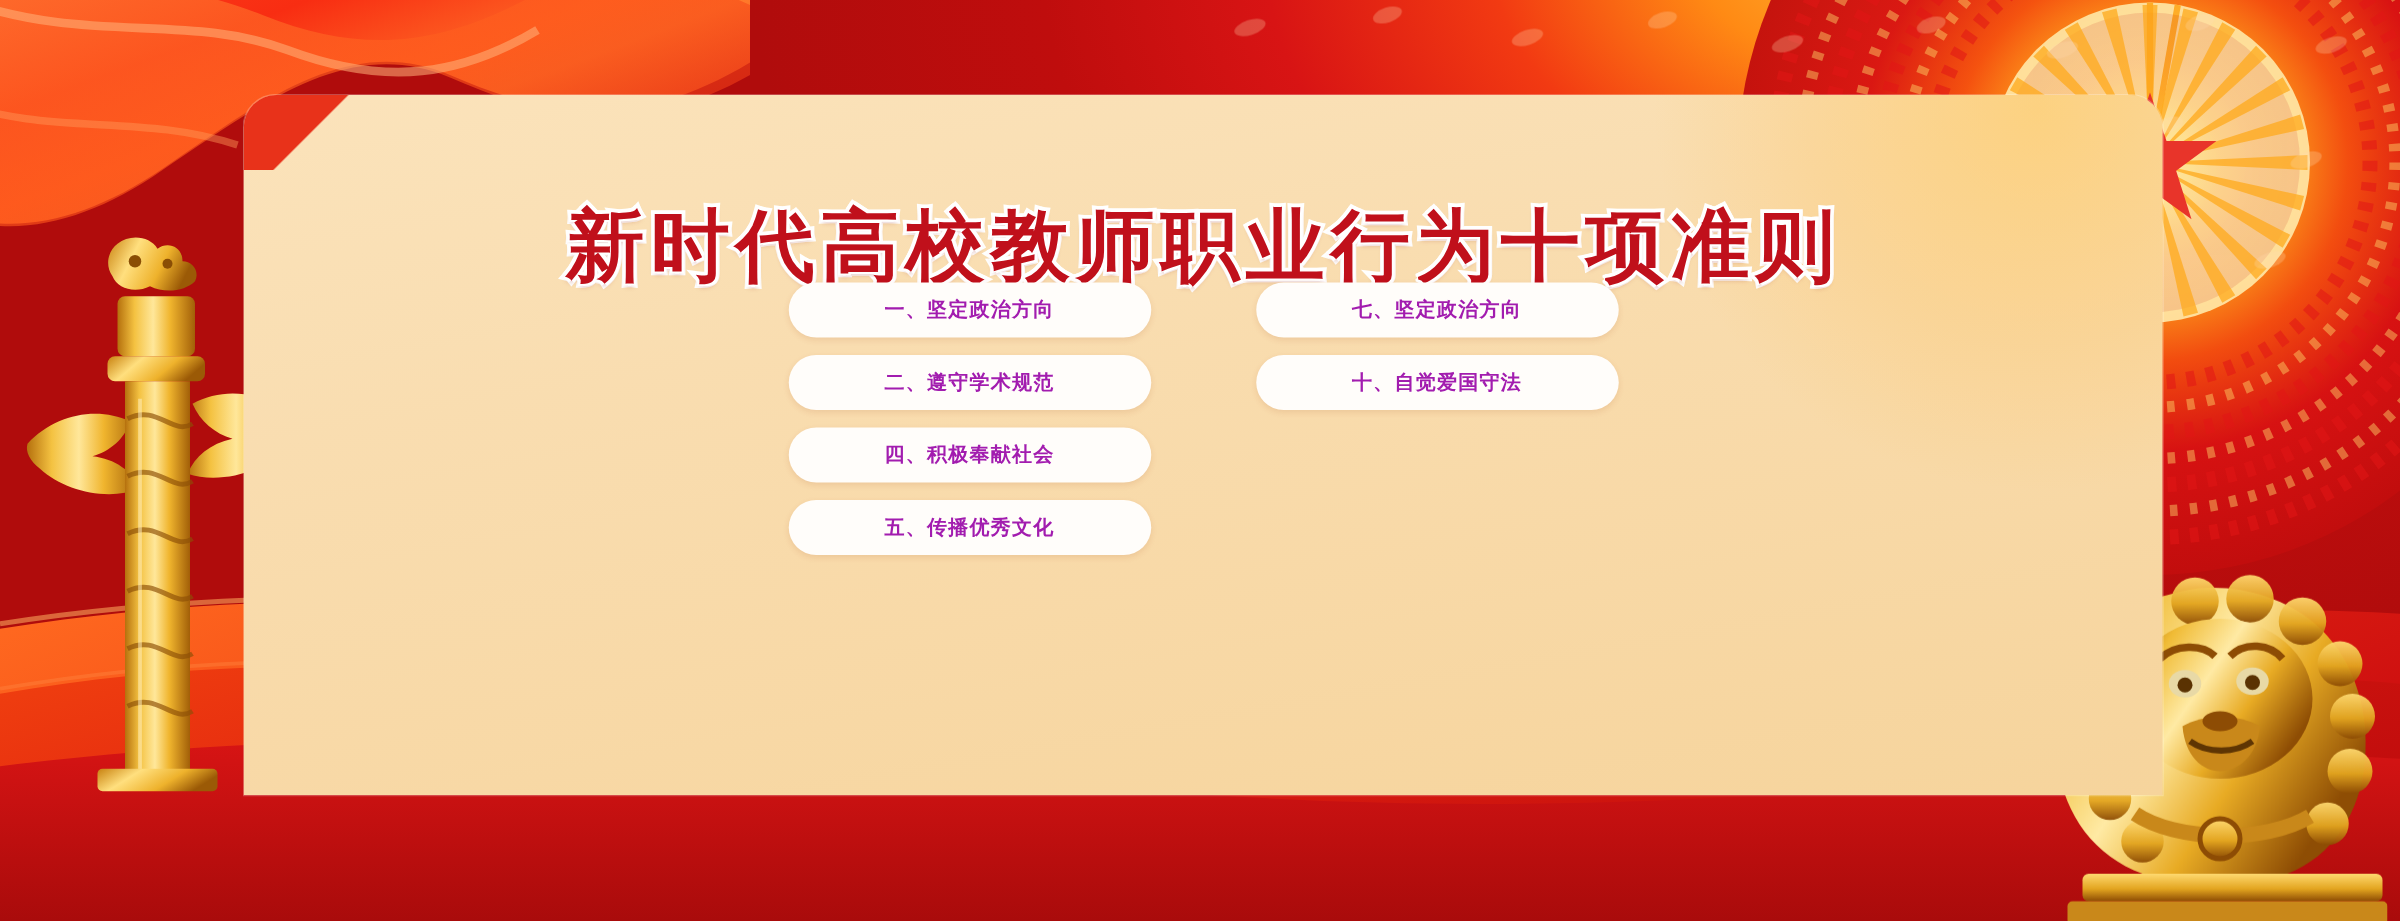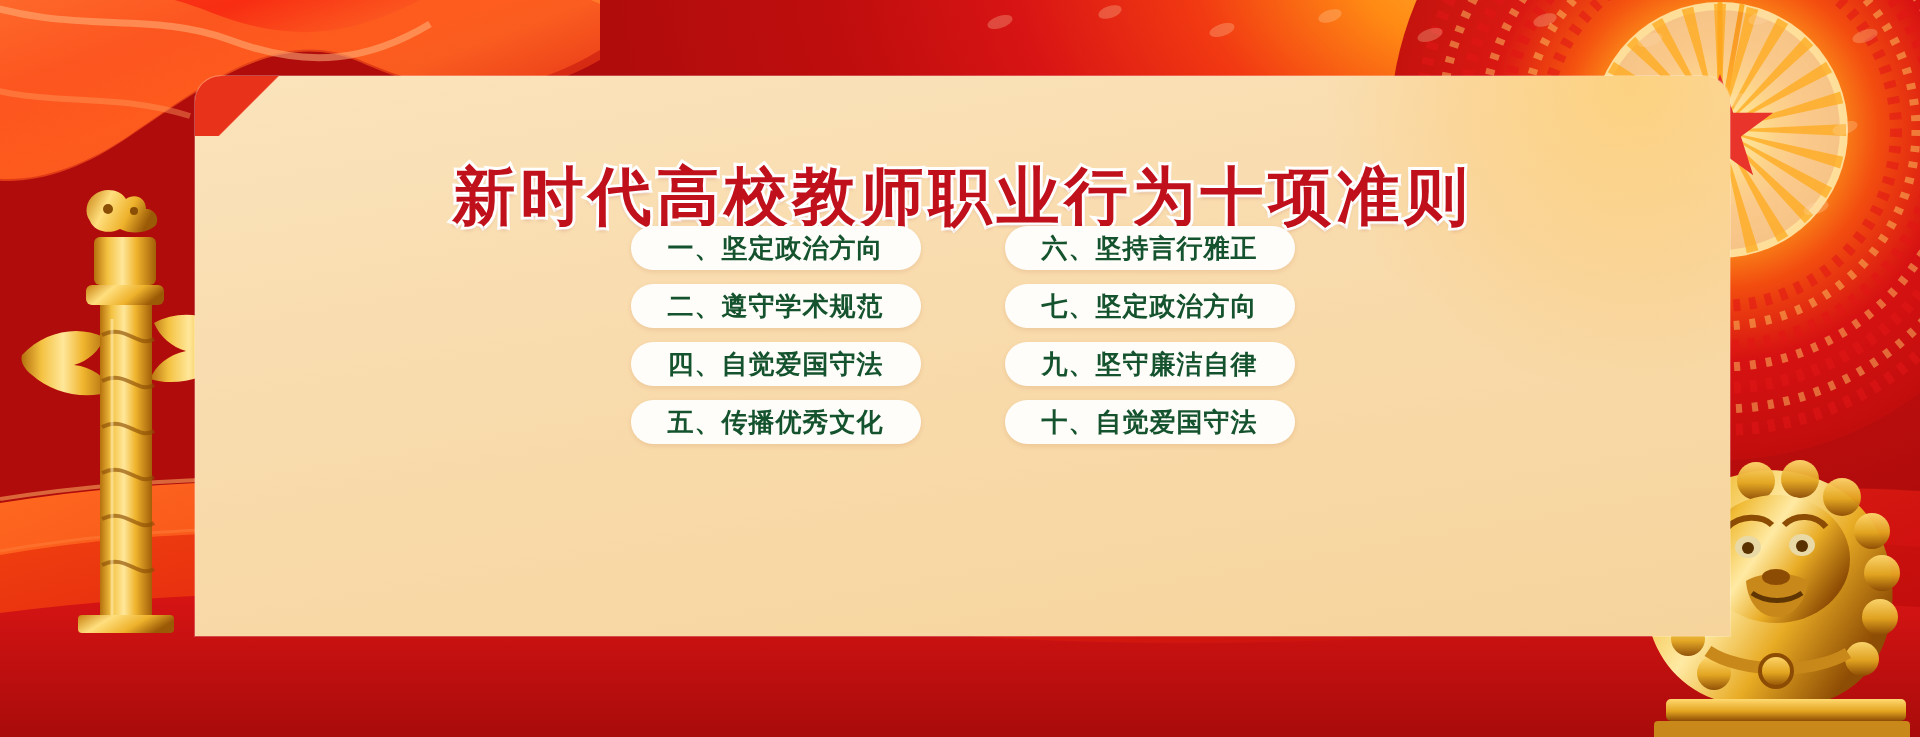--- a/index.html
+++ b/index.html
@@ -77,21 +77,21 @@
   
   .lists{
     position:absolute;left:0;right:0;top:150px;
     display:flex;justify-content:center;gap:84px;
   }
   .col{display:flex;flex-direction:column;gap:14px;}
   .pill{
     width:290px;height:44px;border-radius:22px;
     background:#fffdfa;
     display:flex;align-items:center;justify-content:center;
-    color:#14532d;font-size:26px;font-weight:700;letter-spacing:1px;
+    color:#a21caf;font-size:16px;font-weight:700;letter-spacing:1px;
     box-shadow:0 2px 5px rgba(160,60,20,.12);
     white-space:nowrap;
   }
 </style>
 </head>
 <body>
 
 <div class="stage">
 
   <div class="bg-layer">
@@ -403,27 +403,25 @@
 
     <div class="title-wrap">
       <h1 class="title">新时代高校教师职业行为十项准则</h1>
     </div>
 
     <div class="lists">
 
       <div class="col">
         <div class="pill">一、坚定政治方向</div>
         <div class="pill">二、遵守学术规范</div>
-        <div class="pill">四、自觉爱国守法</div>
+        <div class="pill">四、积极奉献社会</div>
         <div class="pill">五、传播优秀文化</div>
       </div>
 
       <div class="col">
-        <div class="pill">六、坚持言行雅正</div>
         <div class="pill">七、坚定政治方向</div>
-        <div class="pill">九、坚守廉洁自律</div>
         <div class="pill">十、自觉爱国守法</div>
       </div>
 
     </div>
   </div>
 
 </div>
 
 </body></html>

